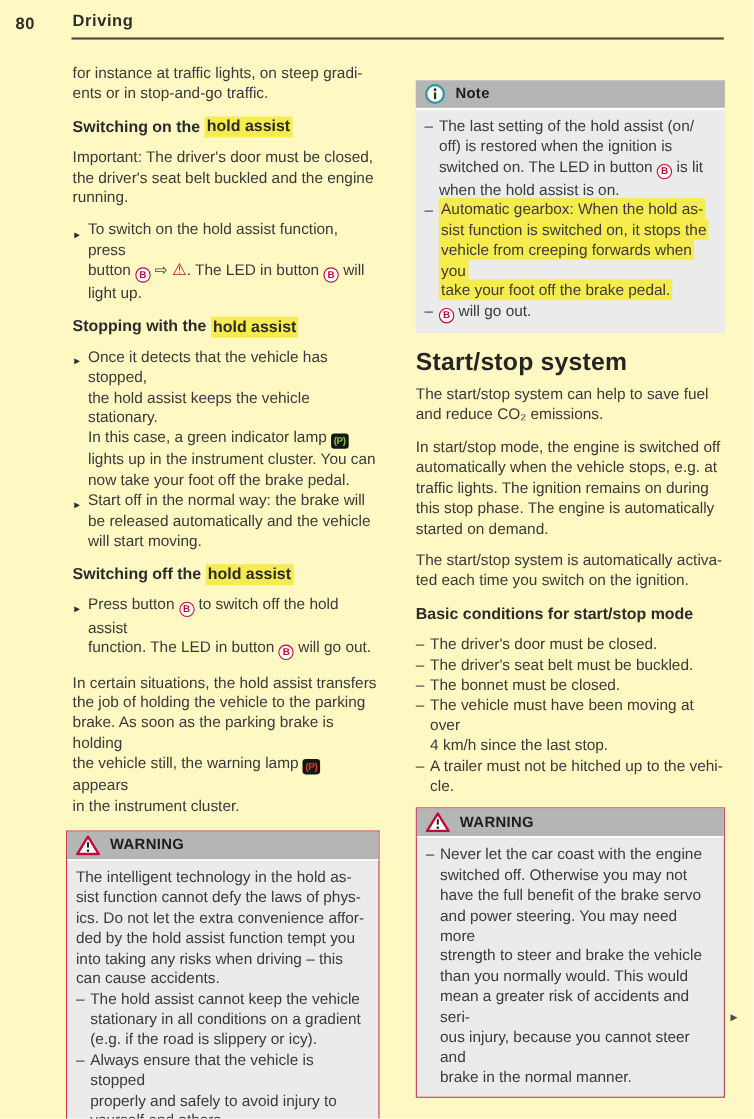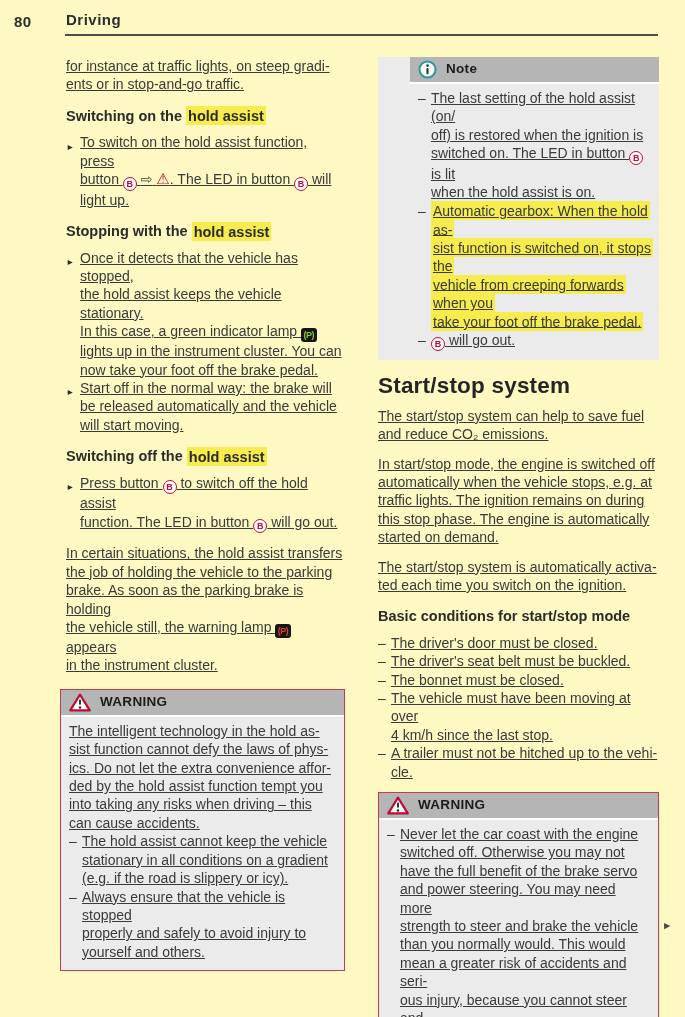--- a/index.html
+++ b/index.html
@@ -10,21 +10,21 @@
   
   .pgnum { position:absolute; left:14px; top:13px; font-size:15px; font-weight:700; color:#2d2d2d; letter-spacing:.5px; }
   .chap  { position:absolute; left:66px; top:11px; font-size:15px; font-weight:700; color:#2d2d2d; letter-spacing:.5px; }
   .rule  { position:absolute; left:65px; top:34px; width:593px; height:2px; background:#4d4d4d; }
 
   
   .col { position:absolute; top:50px; font-size:14px; line-height:18.4px; }
   .col-left  { left:66px;  width:279px; }
   .col-right { left:378px; width:281px; }
 
-  .pre { white-space:pre-line;text-decoration:underline; }
+  .pre { white-space:pre-line; }
   .p { margin:7px 0 11px; }
   .h { font-size:14.5px; font-weight:700; color:#2b2b2b; margin:13px 0 8px; }
   .hl { background:#f6ec4d; padding:1.5px 2px; box-decoration-break:clone; -webkit-box-decoration-break:clone; }
 
   .list { margin:0 0 11px; }
   .li { display:flex; align-items:flex-start; }
   .mk  { flex:none; width:14px; font-size:8.5px; padding-top:4.5px; color:#2b2b2b; }
   .dmk { flex:none; width:13px; }
   .bt  { flex:1; }
 
@@ -64,20 +64,23 @@
   <span class="chap">Driving</span>
   <div class="rule"></div>
 
   <section class="col col-left">
 
     <div class="p pre">for instance at traffic lights, on steep gradi-
 ents or in stop-and-go traffic.</div>
 
     <h3 class="h"><span>Switching on the </span><span class="hl">hold assist</span></h3>
 
+    <div class="p pre">Important: The driver's door must be closed,
+the driver's seat belt buckled and the engine
+running.</div>
 
     <div class="list">
       <div class="li">
         <span class="mk">►</span>
         <div class="bt pre"><span>To switch on the hold assist function, press
 button </span><span class="ib">B</span><span> </span><span class="ref">⇨</span><span> </span><span class="wtri">⚠</span><span>. The LED in button </span><span class="ib">B</span><span> will
 light up.</span></div>
       </div>
     </div>
 
@@ -144,21 +147,21 @@
 properly and safely to avoid injury to
 yourself and others.</div>
         </div>
       </div>
     </aside>
 
   </section>
 
   <section class="col col-right">
 
-    <aside class="box" style="margin-top:7px;padding-left:32px;">
+    <aside class="box" style="margin-top:23px;">
       <div class="boxhead">
         <svg class="hicon" width="19" height="19" viewBox="0 0 22 22">
             <circle cx="11" cy="11" r="9.3" fill="#fdfdf2" stroke="#2e97a7" stroke-width="2.4"></circle>
             <circle cx="11" cy="6.5" r="1.5" fill="#203338"></circle>
             <rect x="9.8" y="9.2" width="2.4" height="7.2" rx="1.1" fill="#203338"></rect>
           </svg>
         <span class="boxtitle">Note</span>
       </div>
       <div class="boxbody">
         <div class="li">

